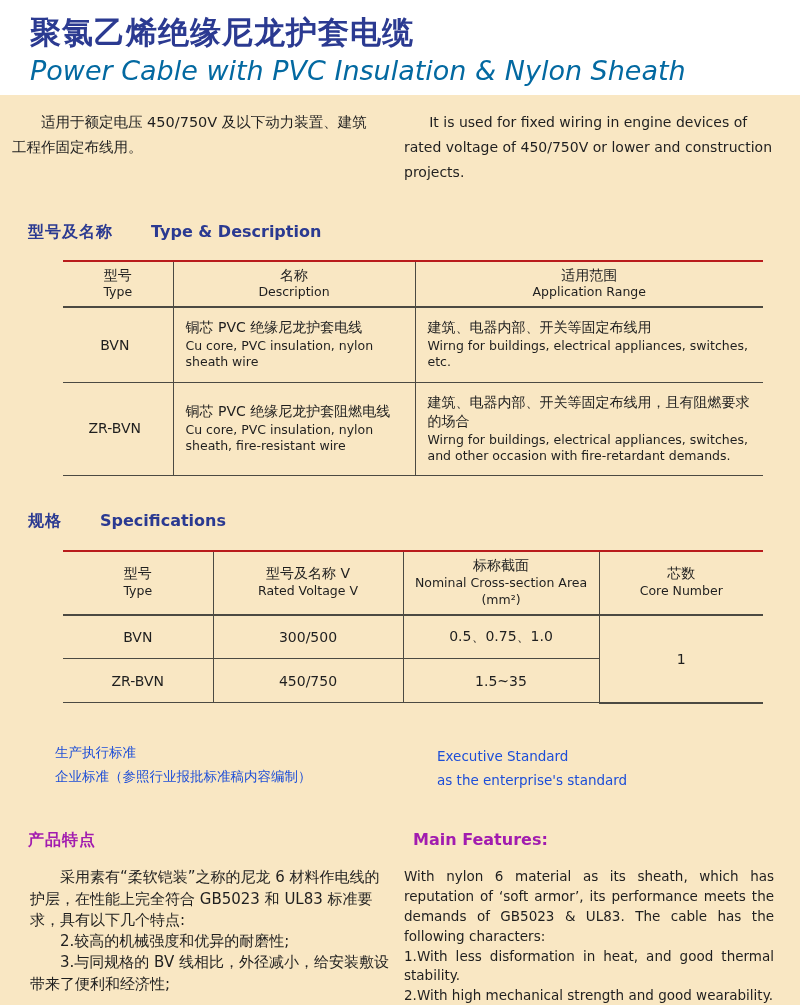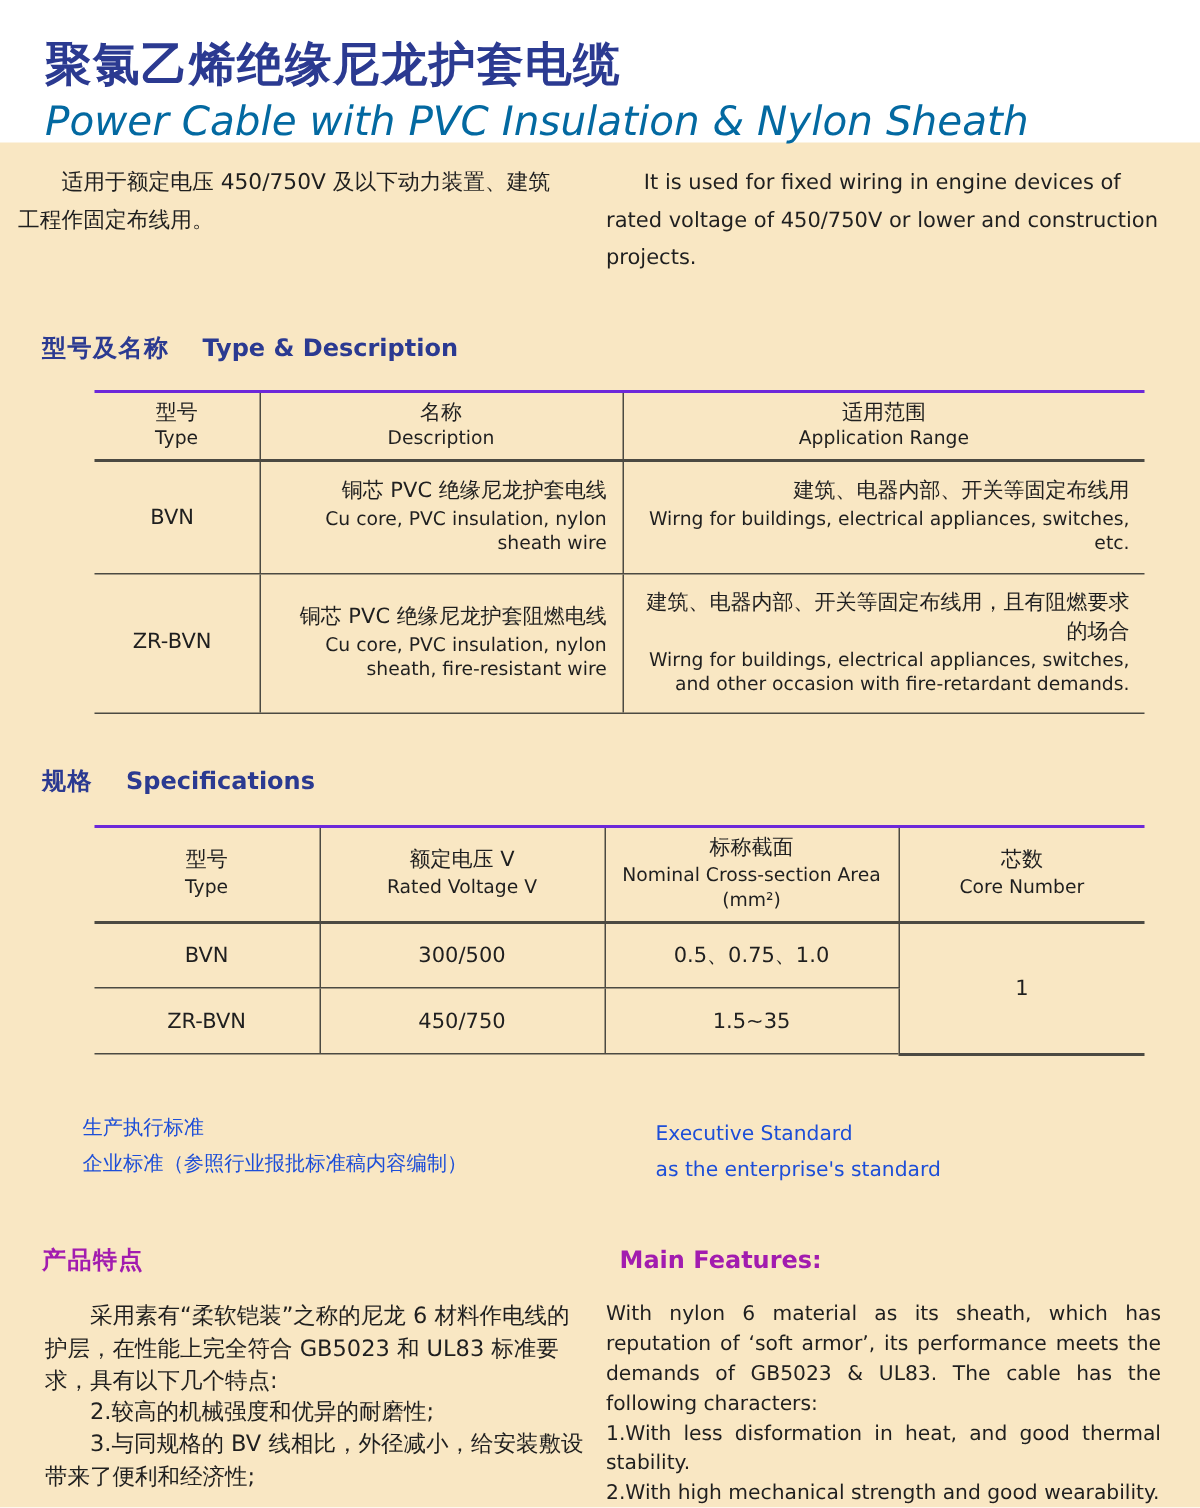--- a/index.html
+++ b/index.html
@@ -10,21 +10,21 @@
     width: 800px;
     height: 1005px;
     margin: 0 auto;
     background: #ffffff;
     overflow: hidden;
   }
   
   .header {
     height: 95px;
     background: #ffffff;
-    padding: 24px 0 0 30px;
+    padding: 13px 0 0 30px;
   }
   .title-zh {
     font-size: 31px;
     font-weight: bold;
     color: #2b3a91;
     letter-spacing: 1px;
     line-height: 1.25;
   }
   .title-en {
     font-size: 27px;
@@ -56,21 +56,21 @@
   .intro-en {
     width: 368px;
     font-size: 14px;
     line-height: 1.8;
     text-indent: 1.8em;
   }
   
   .sec-heading {
     display: flex;
     align-items: baseline;
-    gap: 22px;
+    gap: 38px;
     padding-left: 28px;
     color: #2b3a91;
     font-weight: bold;
   }
   .sec-heading .zh { font-size: 16px; letter-spacing: 1px; }
   .sec-heading .en { font-size: 16px; }
   .heading-1 { margin-top: 36px; }
   .heading-2 { margin-top: 35px; }
   
   table.spec {
@@ -78,32 +78,32 @@
     width: 700px;
     margin-left: 63px;
     background: transparent;
   }
   table.spec th, table.spec td {
     border-left: 1.5px solid #4c4a42;
     vertical-align: middle;
   }
   table.spec th:first-child, table.spec td:first-child { border-left: none; }
   table.spec tr.hdr th {
-    border-top: 2px solid #6d28d9;
+    border-top: 2px solid #b91c1c;
     border-bottom: 2px solid #4c4a42;
     font-weight: normal;
     text-align: center;
     padding: 4px 4px 5px 4px;
   }
   table.spec tr.last td { border-bottom: 2px solid #4c4a42; }
   .hcell-zh { font-size: 14px; line-height: 1.35; }
   .hcell-en { font-size: 12.5px; line-height: 1.35; }
   
   #table-type { margin-top: 17px; }
-  #table-type td { border-bottom: 1.5px solid #4c4a42; padding: 10px 10px 11px 12px; text-align: right; }
+  #table-type td { border-bottom: 1.5px solid #4c4a42; padding: 10px 10px 11px 12px; }
   #table-type td.c-type { text-align: center; font-size: 14px; padding-left: 4px; }
   #table-type .cell-zh { font-size: 14px; line-height: 1.35; margin-bottom: 1px; }
   #table-type .cell-en { font-size: 12.5px; line-height: 1.3; }
   
   #table-spec { margin-top: 18px; }
   #table-spec td {
     border-bottom: 1.5px solid #4c4a42;
     text-align: center;
     font-size: 14px;
     height: 44px;
@@ -208,21 +208,21 @@
     </div>
 
     <table class="spec" id="table-spec">
       <tbody>
         <tr class="hdr">
           <th style="width:150px">
             <div class="hcell-zh">型号</div>
             <div class="hcell-en">Type</div>
           </th>
           <th style="width:190px">
-            <div class="hcell-zh">额定电压 V</div>
+            <div class="hcell-zh">型号及名称 V</div>
             <div class="hcell-en">Rated Voltage V</div>
           </th>
           <th style="width:196px">
             <div class="hcell-zh">标称截面</div>
             <div class="hcell-en">Nominal Cross-section Area (mm²)</div>
           </th>
           <th>
             <div class="hcell-zh">芯数</div>
             <div class="hcell-en">Core Number</div>
           </th>

